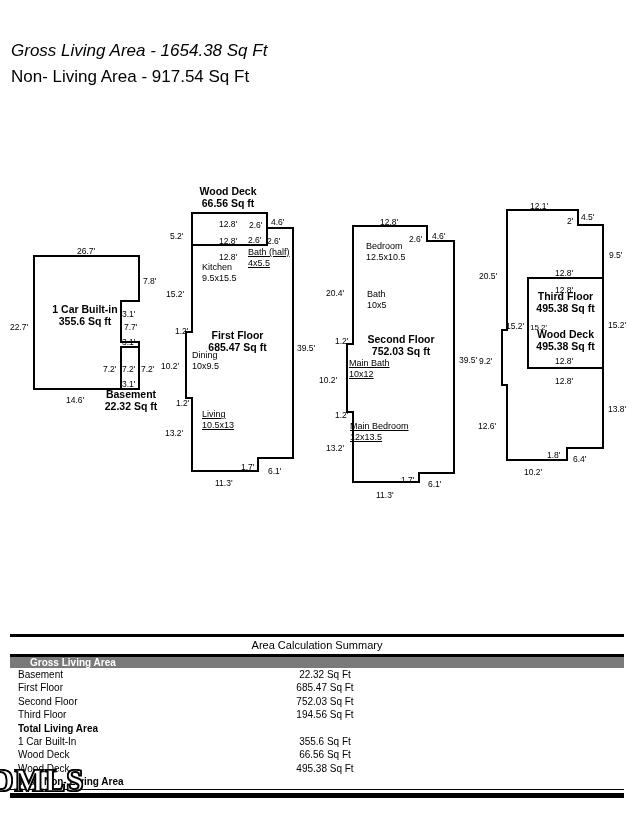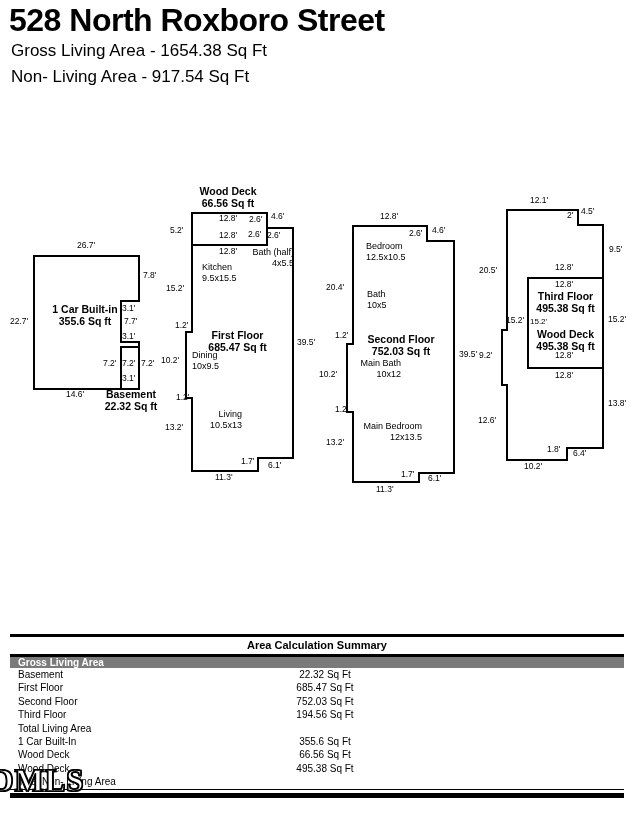--- a/index.html
+++ b/index.html
@@ -1,50 +1,49 @@
 <!DOCTYPE html>
 <html><head>
 <meta charset="utf-8">
 <style>
   html,body{margin:0;padding:0;background:#fff;}
   .page{position:relative;width:634px;height:814px;background:#fff;overflow:hidden;
         font-family:"Liberation Sans",sans-serif;color:#000;}
   .title{position:absolute;left:9px;top:2px;font-size:32px;font-weight:bold;letter-spacing:-0.5px;}
   .sub{position:absolute;left:11px;font-size:17px;}
-  .sub1{top:41px;}
+  .sub1{top:41px;font-style:italic;}
   .sub2{top:67px;}
   .plansvg{position:absolute;left:0;top:0;}
-  .dim{position:absolute;font-size:8.5px;line-height:1;white-space:nowrap;}
+  .dim{position:absolute;font-size:8.5px;line-height:1;white-space:nowrap;margin-top:6px;}
   .dim.sm{font-size:8px;}
   .room{position:absolute;font-size:9px;line-height:1.2;white-space:nowrap;}
-  .room.ctr{text-align:right;}
+  .room.ctr{text-align:left;text-decoration:underline;}
   .ftitle{position:absolute;font-size:10.5px;font-weight:bold;line-height:1.18;text-align:center;white-space:nowrap;}
   .calc{position:absolute;left:10px;top:632px;width:614px;}
   .bar-thick{height:3px;background:#000;margin-top:2px;}
-  .calc-title{height:17px;line-height:17px;text-align:center;font-size:11px;font-weight:bold;}
+  .calc-title{height:17px;line-height:17px;text-align:center;font-size:11px;font-weight:normal;}
   .bar-mid{height:3px;background:#000;}
   .band{height:11px;line-height:11px;background:#7a7a7a;color:#fff;font-size:10px;font-weight:bold;position:relative;}
-  .band .lbl{padding-left:8px;}
+  .band .lbl{padding-left:20px;}
   .valcol{position:absolute;left:215px;top:0;width:200px;text-align:center;}
   .trow{height:13.4px;line-height:13.4px;font-size:10px;position:relative;}
   .trow .lbl{padding-left:8px;}
-  .trow.bold{font-weight:normal;}
+  .trow.bold{font-weight:bold;}
   .bar-thin{height:1.5px;background:#000;margin-bottom:3px;}
   .bar-bottom{height:5px;background:#000;}
   .watermark{position:absolute;left:-9px;top:763px;z-index:5;
              font-family:"Liberation Serif",serif;font-weight:bold;font-size:31px;letter-spacing:1px;
              color:#fff;-webkit-text-stroke:1.4px #000;
              text-shadow:1px 1px 0 #000,-1px -1px 0 #000,1px -1px 0 #000,-1px 1px 0 #000;}
 </style>
 </head>
 <body>
 
 <div class="page">
 
-  <div class="title">528 North Roxboro Street</div>
   <div class="sub sub1">Gross Living Area - 1654.38 Sq Ft</div>
   <div class="sub sub2">Non- Living Area - 917.54 Sq Ft</div>
 
   <svg class="plansvg" width="634" height="520" viewBox="0 0 634 520" shape-rendering="crispEdges">
     <path d="M34,256 L139,256 L139,301 L121,301 L121,342 L139,342 L139,389 L34,389 Z" fill="#fff" stroke="#000" stroke-width="2"></path>
     <rect x="121" y="347" width="18" height="42" fill="#fff" stroke="#000" stroke-width="2"></rect>
     <path d="M192,245 L267,245 L267,228 L293,228 L293,458 L258,458 L258,471 L192,471 L192,398 L186,398 L186,332 L192,332 Z" fill="#fff" stroke="#000" stroke-width="2"></path>
     <rect x="192" y="213" width="75" height="32" fill="#fff" stroke="#000" stroke-width="2.5"></rect>
     <path d="M353,226 L427,226 L427,241 L454,241 L454,473 L419,473 L419,482 L353,482 L353,412 L347,412 L347,344 L353,344 Z" fill="#fff" stroke="#000" stroke-width="2"></path>
     <path d="M507,210 L578,210 L578,225 L603,225 L603,448 L567,448 L567,460 L507,460 L507,385 L502,385 L502,330 L507,330 Z" fill="#fff" stroke="#000" stroke-width="2"></path>

